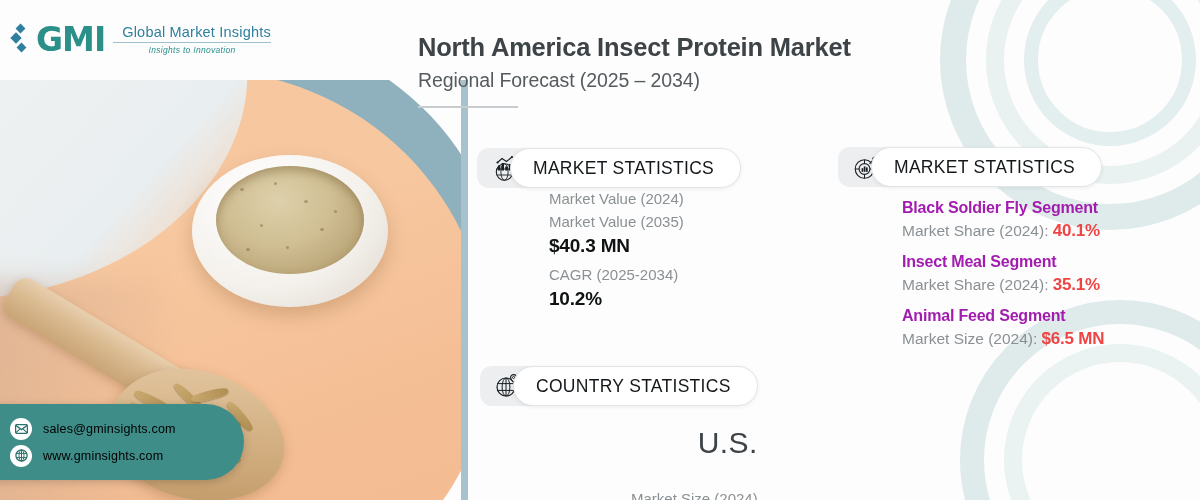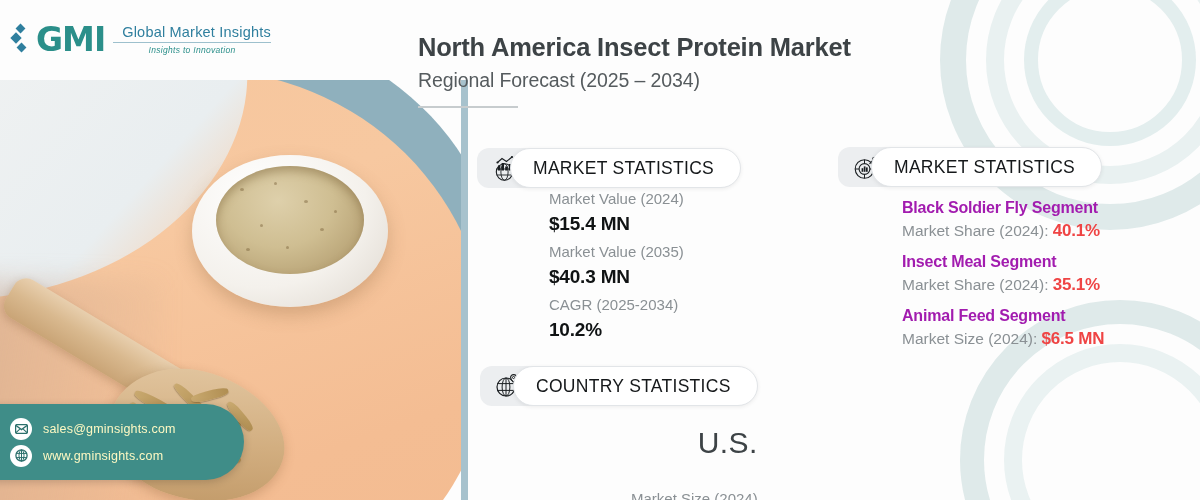--- a/index.html
+++ b/index.html
@@ -123,21 +123,21 @@
     box-shadow:0 2px 8px rgba(0,0,0,.18);
   }
   .contact-row { display:flex; align-items:center; gap:11px; }
   .contact-badge {
     width:22px; height:22px; border-radius:50%;
     background:#ffffff;
     display:flex; align-items:center; justify-content:center;
     flex:0 0 auto;
   }
   .contact-text {
-    color:#fef9c3; font-size:12.5px; letter-spacing:.2px;
+    color:#000000; font-size:12.5px; letter-spacing:.2px;
   }
 
   
   .logo { position:absolute; left:12px; top:22px; display:flex; align-items:center; gap:6px; }
   .logo-diamonds { position:relative; width:18px; height:34px; flex:0 0 auto; }
   .dmd { position:absolute; background:#2f7f9e; transform:rotate(45deg); }
   .logo-gmi {
     font-size:33px; font-weight:bold; color:#2b8f8a;
     letter-spacing:-1px; line-height:1;
     font-family:"DejaVu Sans", sans-serif;
@@ -331,21 +331,20 @@
           <circle cx="6.5" cy="7.5" r="1.1" fill="#1b1f22"></circle>
           <circle cx="21" cy="2" r="1.1" fill="#1b1f22"></circle>
         </svg>
       </div>
       <div class="panel-pill">
         <span class="panel-title">MARKET STATISTICS</span>
       </div>
     </div>
     <div class="panel-body">
       <div class="stat-label">Market Value (2024)</div>
-      <div class="stat-value">$15.4 MN</div>
       <div class="stat-label">Market Value (2035)</div>
       <div class="stat-value">$40.3 MN</div>
       <div class="stat-label">CAGR (2025-2034)</div>
       <div class="stat-value">10.2%</div>
     </div>
   </div>
 
   <div class="panel" style="left:838px; top:147px;">
     <div class="panel-head">
       <div class="panel-icon-box">

